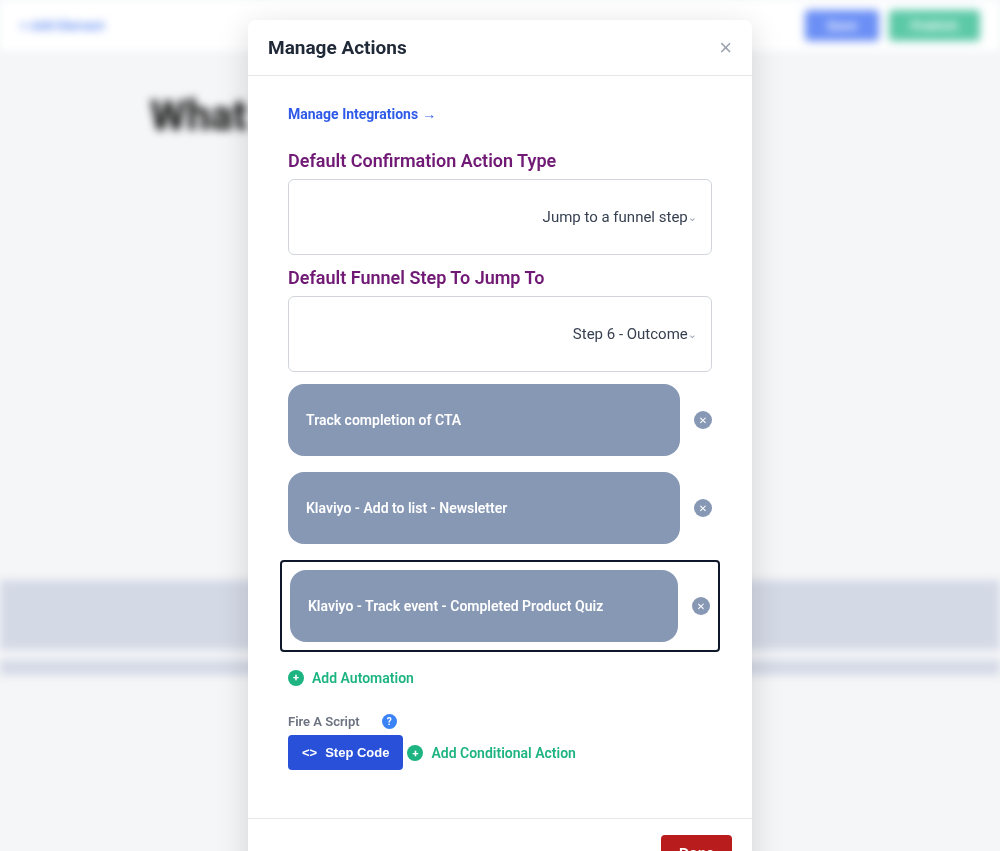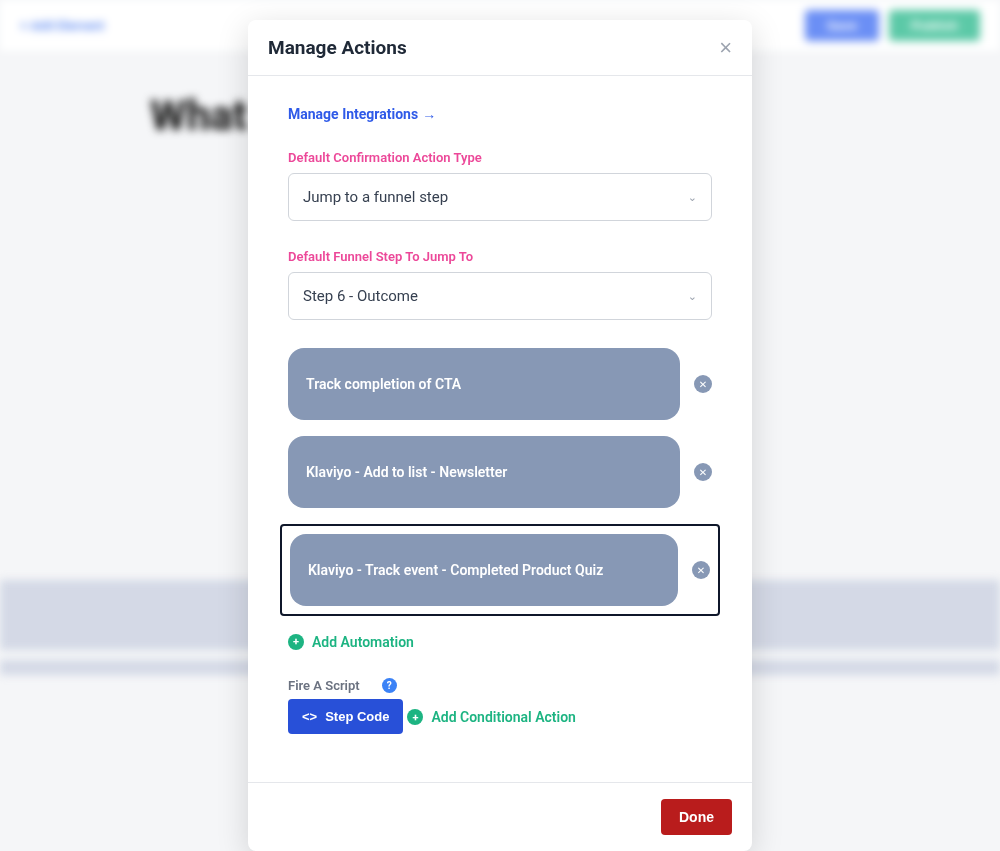--- a/index.html
+++ b/index.html
@@ -129,38 +129,38 @@
       color: #2f5ae8;
       font-weight: 700;
       font-size: 14px;
       cursor: pointer;
       display: inline-flex;
       align-items: flex-end;
       gap: 4px;
       margin-bottom: 28px;
     }
     .field-label {
-      color: #ec4899;
-      font-size: 13px;
+      color: #701a75;
+      font-size: 18px;
       font-weight: 600;
       margin-bottom: 8px;
     }
     .select-box {
       width: 100%;
-      padding: 14px 14px;
+      padding: 28px 14px;
       border: 1px solid #d1d5db;
       border-radius: 6px;
       background: #fff;
       font-size: 15px;
       color: #374151;
       display: flex;
-      justify-content: space-between;
-      align-items: center;
-      cursor: pointer;
-      margin-bottom: 28px;
+      justify-content: flex-end;
+      align-items: center;
+      cursor: pointer;
+      margin-bottom: 12px;
     }
     .chevron {
       color: #9ca3af;
       font-size: 11px;
     }
     .automation-row {
       display: flex;
       align-items: center;
       gap: 14px;
       margin-bottom: 16px;

